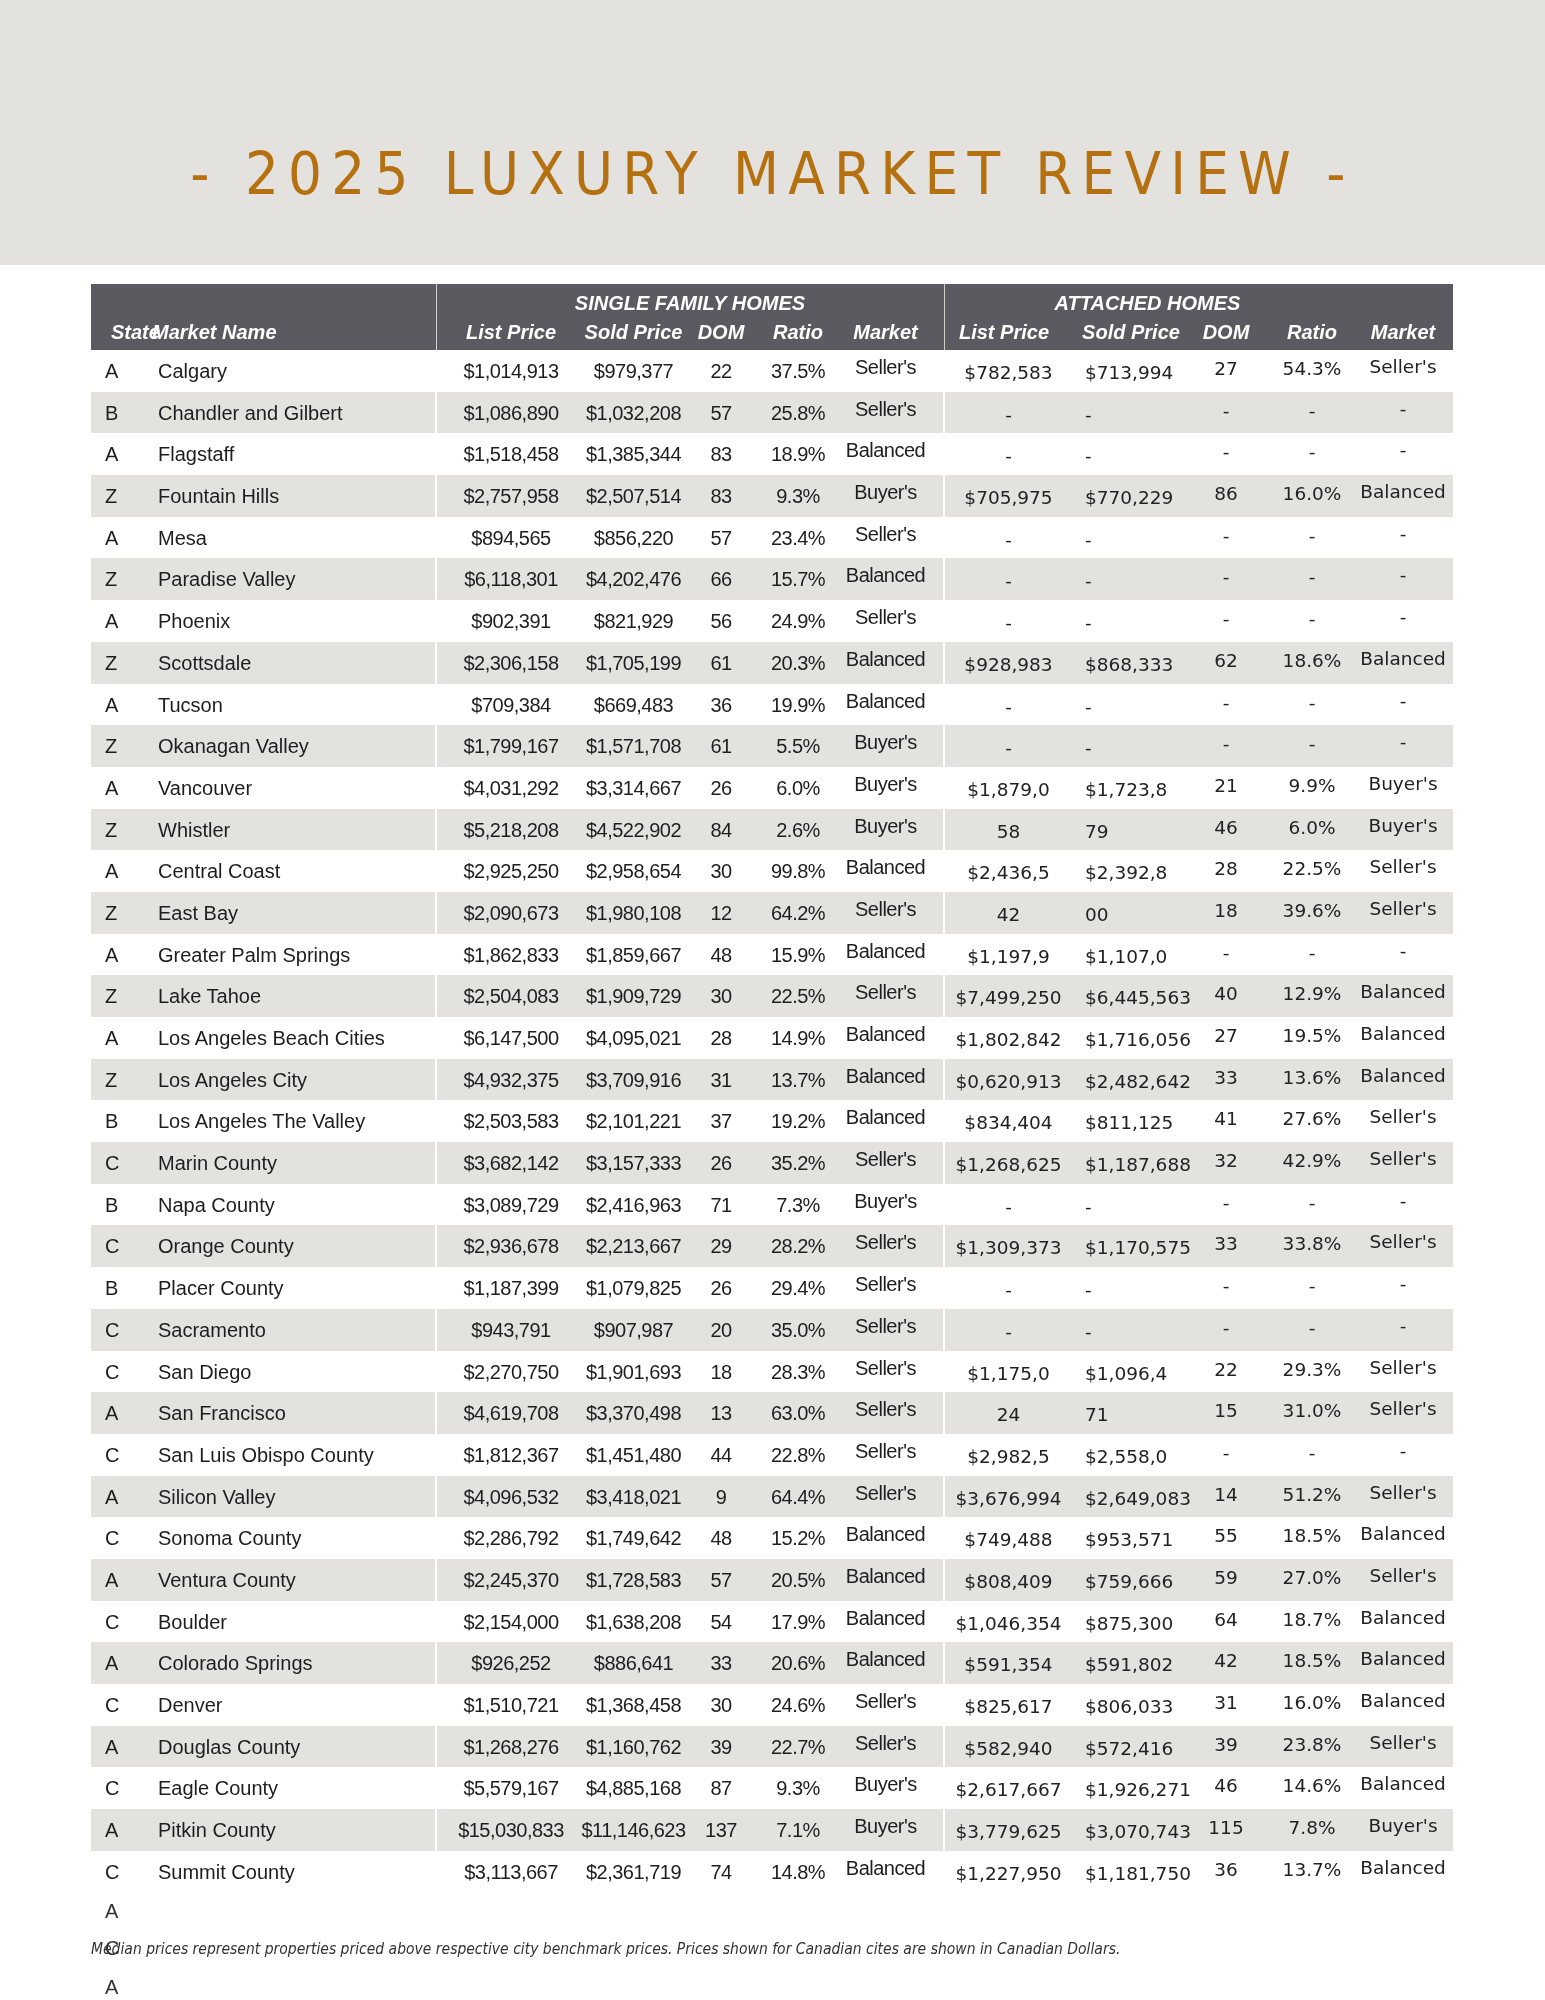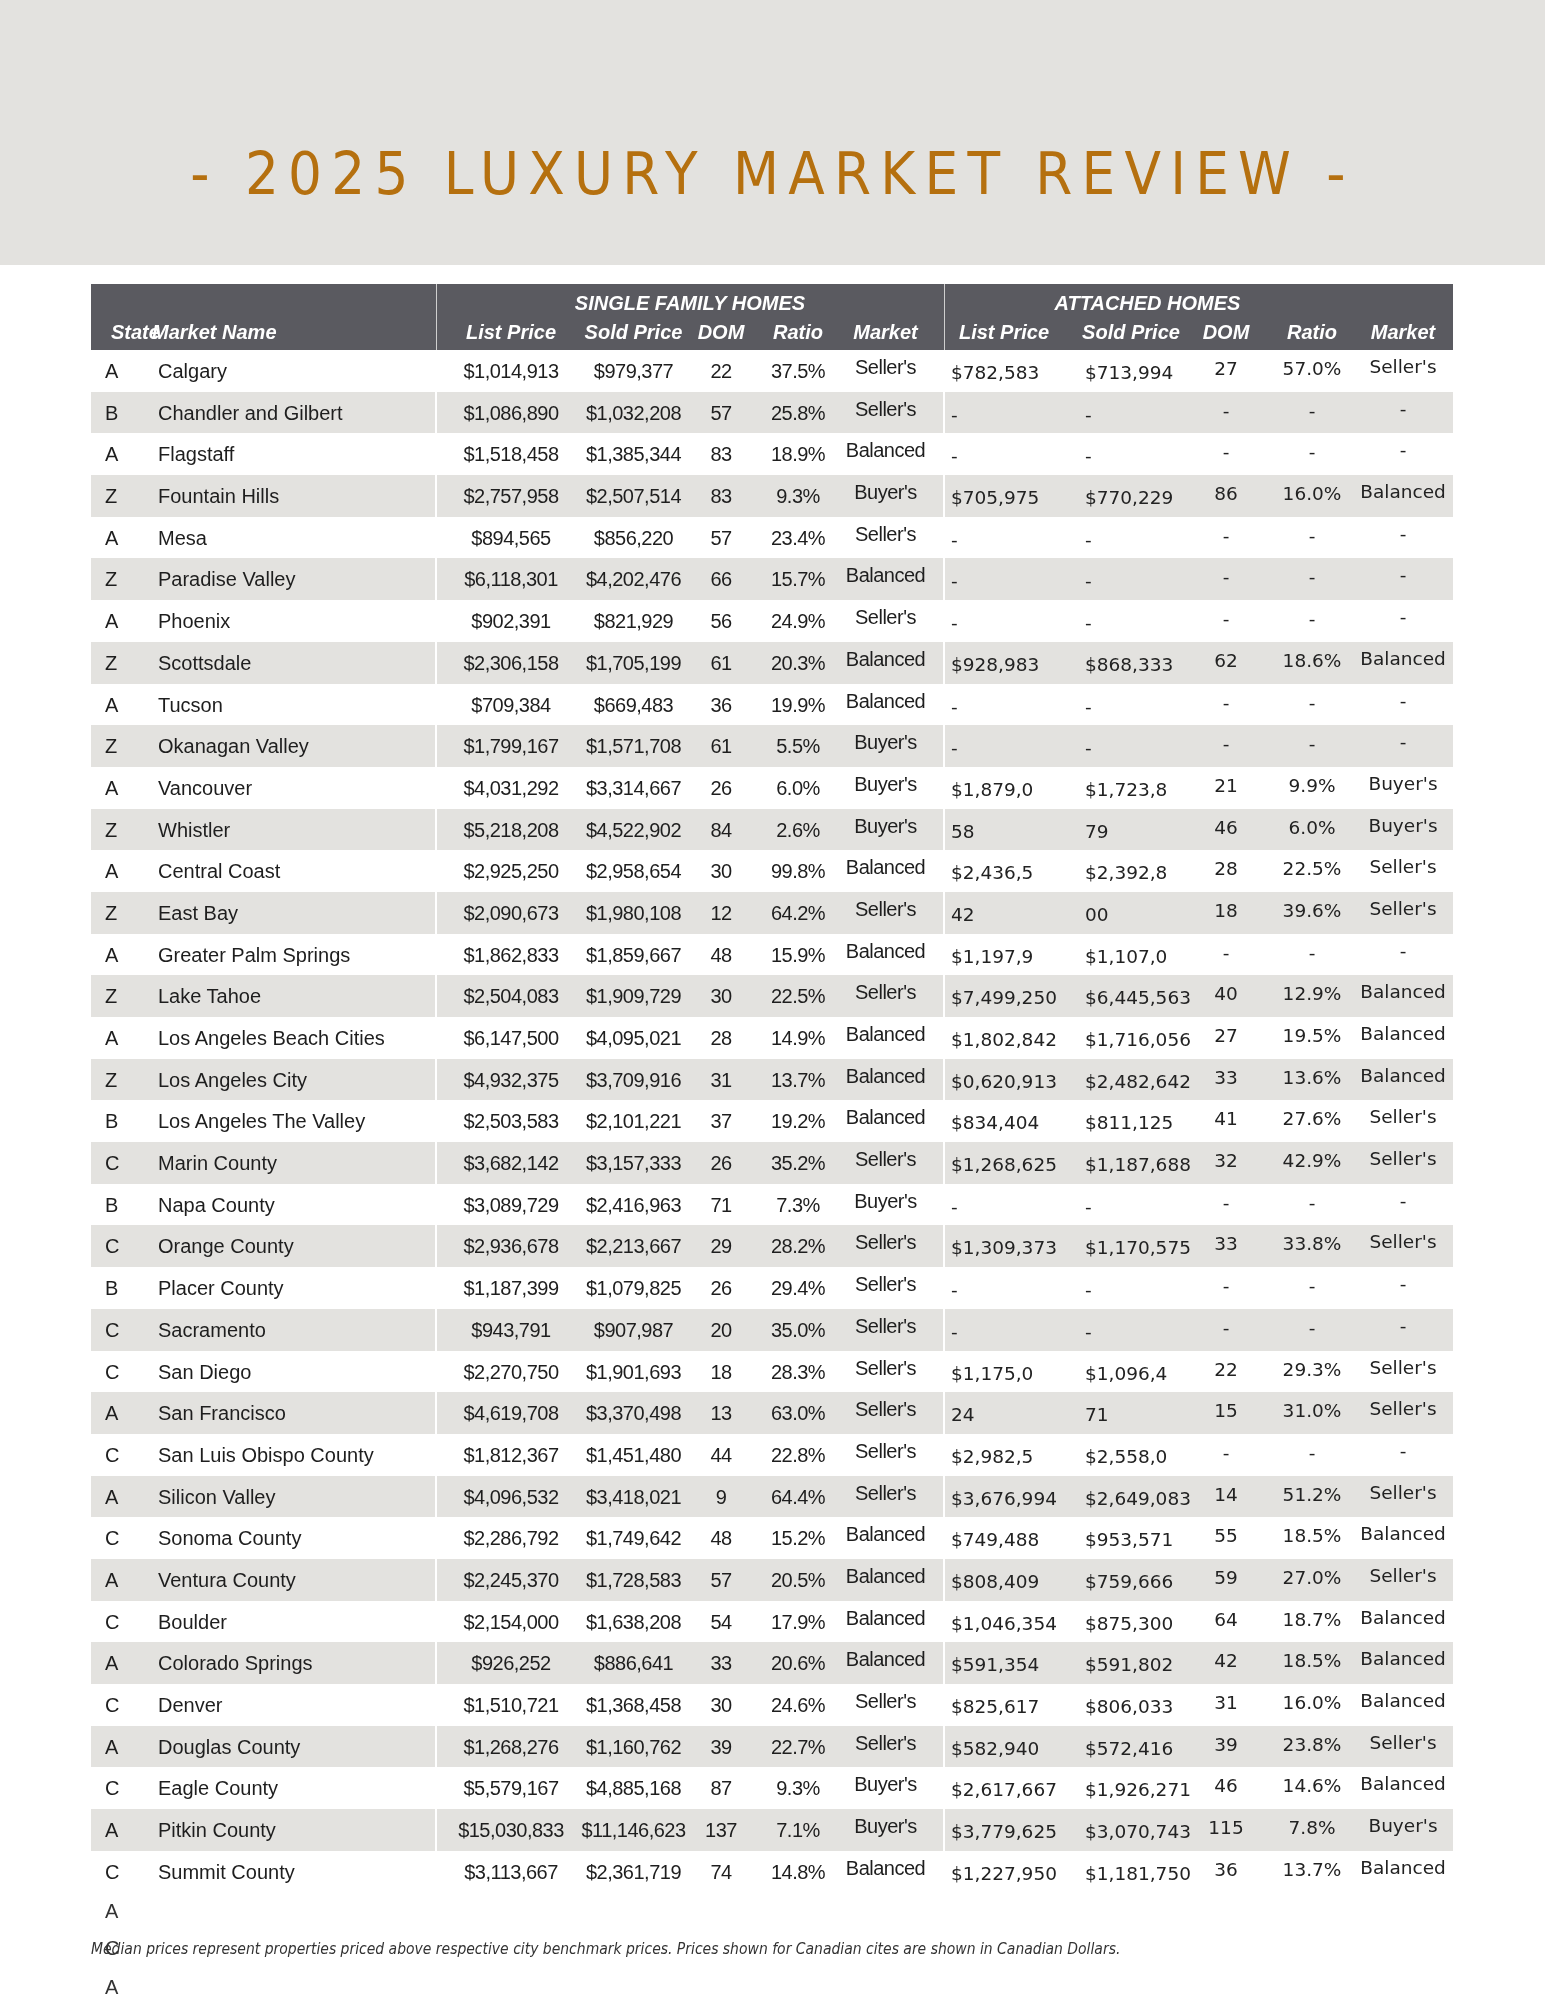--- a/index.html
+++ b/index.html
@@ -33,21 +33,21 @@
   .cell { position: absolute; top: 10px; white-space: nowrap; }
   .sf { font-family: "Liberation Sans", sans-serif; letter-spacing: -0.5px; }
   .at { font-family: "DejaVu Sans", sans-serif; font-size: 18.5px; color: #222; }
   .c-state { left: 14px; }
   .c-name { left: 67px; }
   .c-list { left: 360px; width: 120px; text-align: center; }
   .c-sold { left: 480px; width: 125px; text-align: center; }
   .c-dom { left: 605px; width: 50px; text-align: center; }
   .c-ratio { left: 672px; width: 70px; text-align: center; }
   .c-mkt { left: 742px; width: 105px; text-align: center; top: 6px; }
-  .a-list { left: 860px; width: 115px; text-align: left; top: 12px; }
+  .a-list { left: 860px; width: 115px; text-align: center; top: 12px; }
   .a-sold { left: 994px; width: 115px; text-align: left; top: 12px; }
   .a-dom { left: 1110px; width: 50px; text-align: center; top: 8px; }
   .a-ratio { left: 1180px; width: 82px; text-align: center; top: 8px; }
   .a-mkt { left: 1262px; width: 100px; text-align: center; top: 6px; }
   .extra-letter { position: absolute; font-size: 20px; color: #333; }
   .footnote {
     position: absolute; left: 91px; top: 1940px; font-size: 15.5px; font-style: italic;
     color: #333; font-family: "DejaVu Sans", sans-serif; transform: scaleX(0.9); transform-origin: left;
   }
 </style>
@@ -84,21 +84,21 @@
         <span class="cell c-state">A</span>
         <span class="cell c-name">Calgary</span>
         <span class="cell sf c-list">$1,014,913</span>
         <span class="cell sf c-sold">$979,377</span>
         <span class="cell sf c-dom">22</span>
         <span class="cell sf c-ratio">37.5%</span>
         <span class="cell sf c-mkt">Seller's</span>
         <span class="cell at a-list">$782,583</span>
         <span class="cell at a-sold">$713,994</span>
         <span class="cell at a-dom">27</span>
-        <span class="cell at a-ratio">57.0%</span>
+        <span class="cell at a-ratio">54.3%</span>
         <span class="cell at a-mkt">Seller's</span>
       </div>
       <div class="row shade">
         <div class="vdiv" style="left:344px"></div>
         <div class="vdiv" style="left:852px"></div>
         <span class="cell c-state">B</span>
         <span class="cell c-name">Chandler and Gilbert</span>
         <span class="cell sf c-list">$1,086,890</span>
         <span class="cell sf c-sold">$1,032,208</span>
         <span class="cell sf c-dom">57</span>

